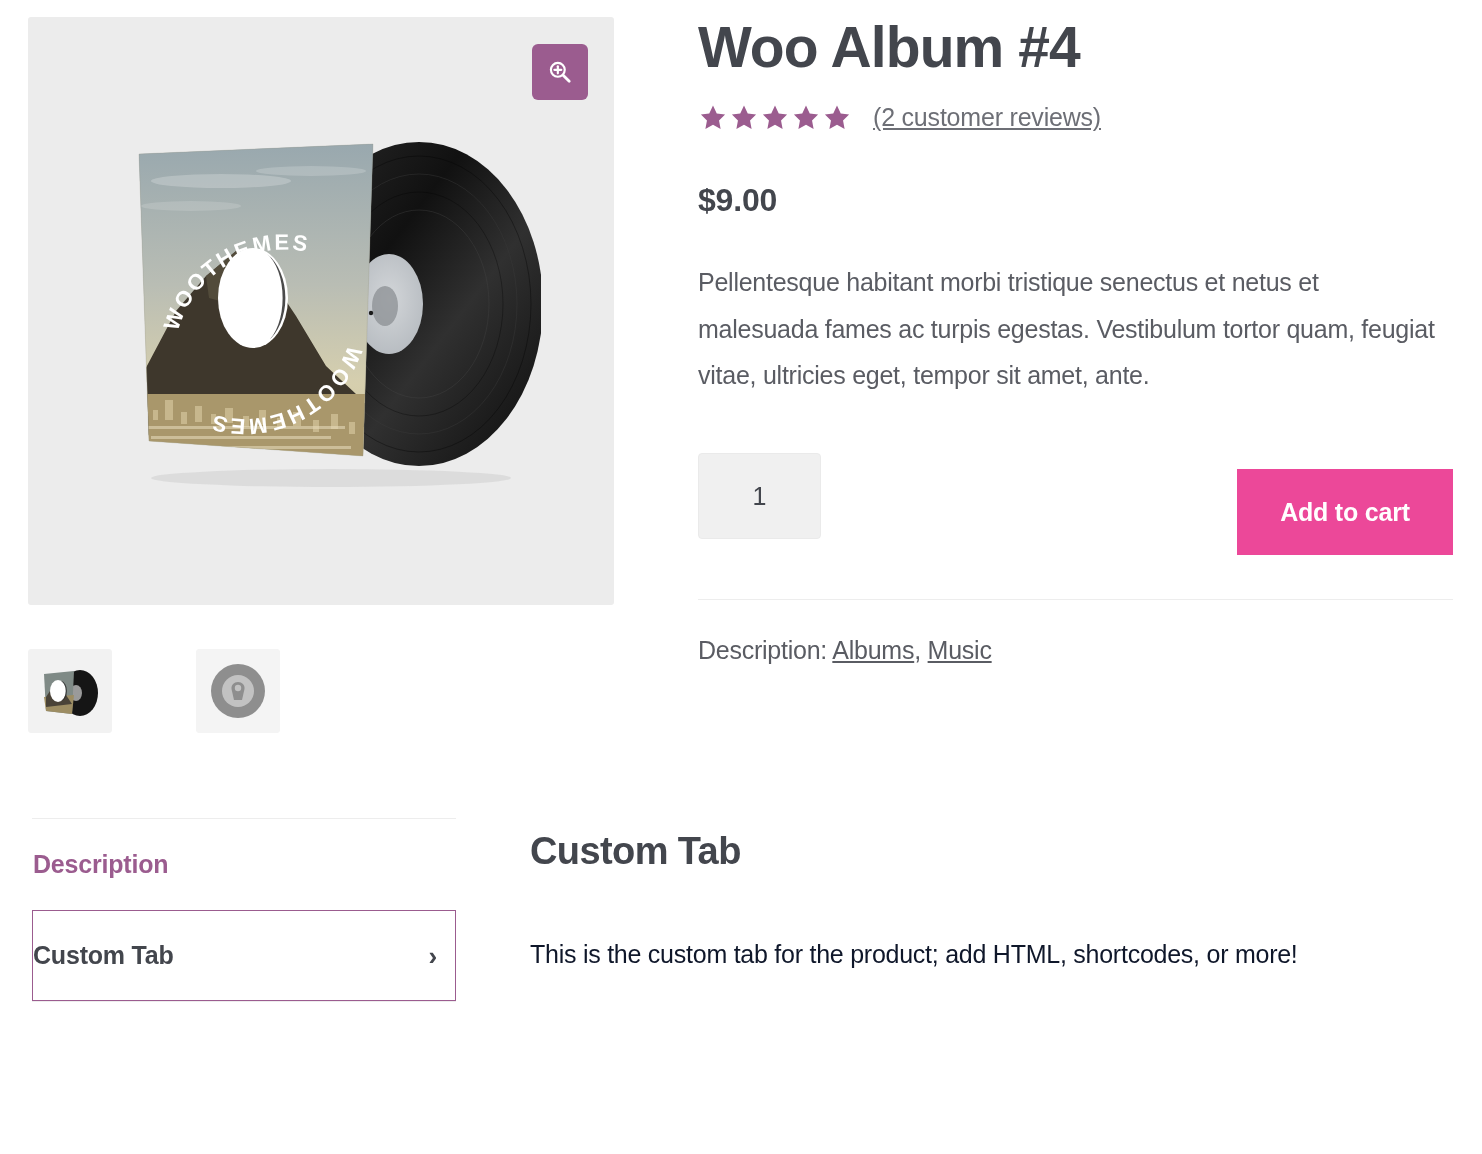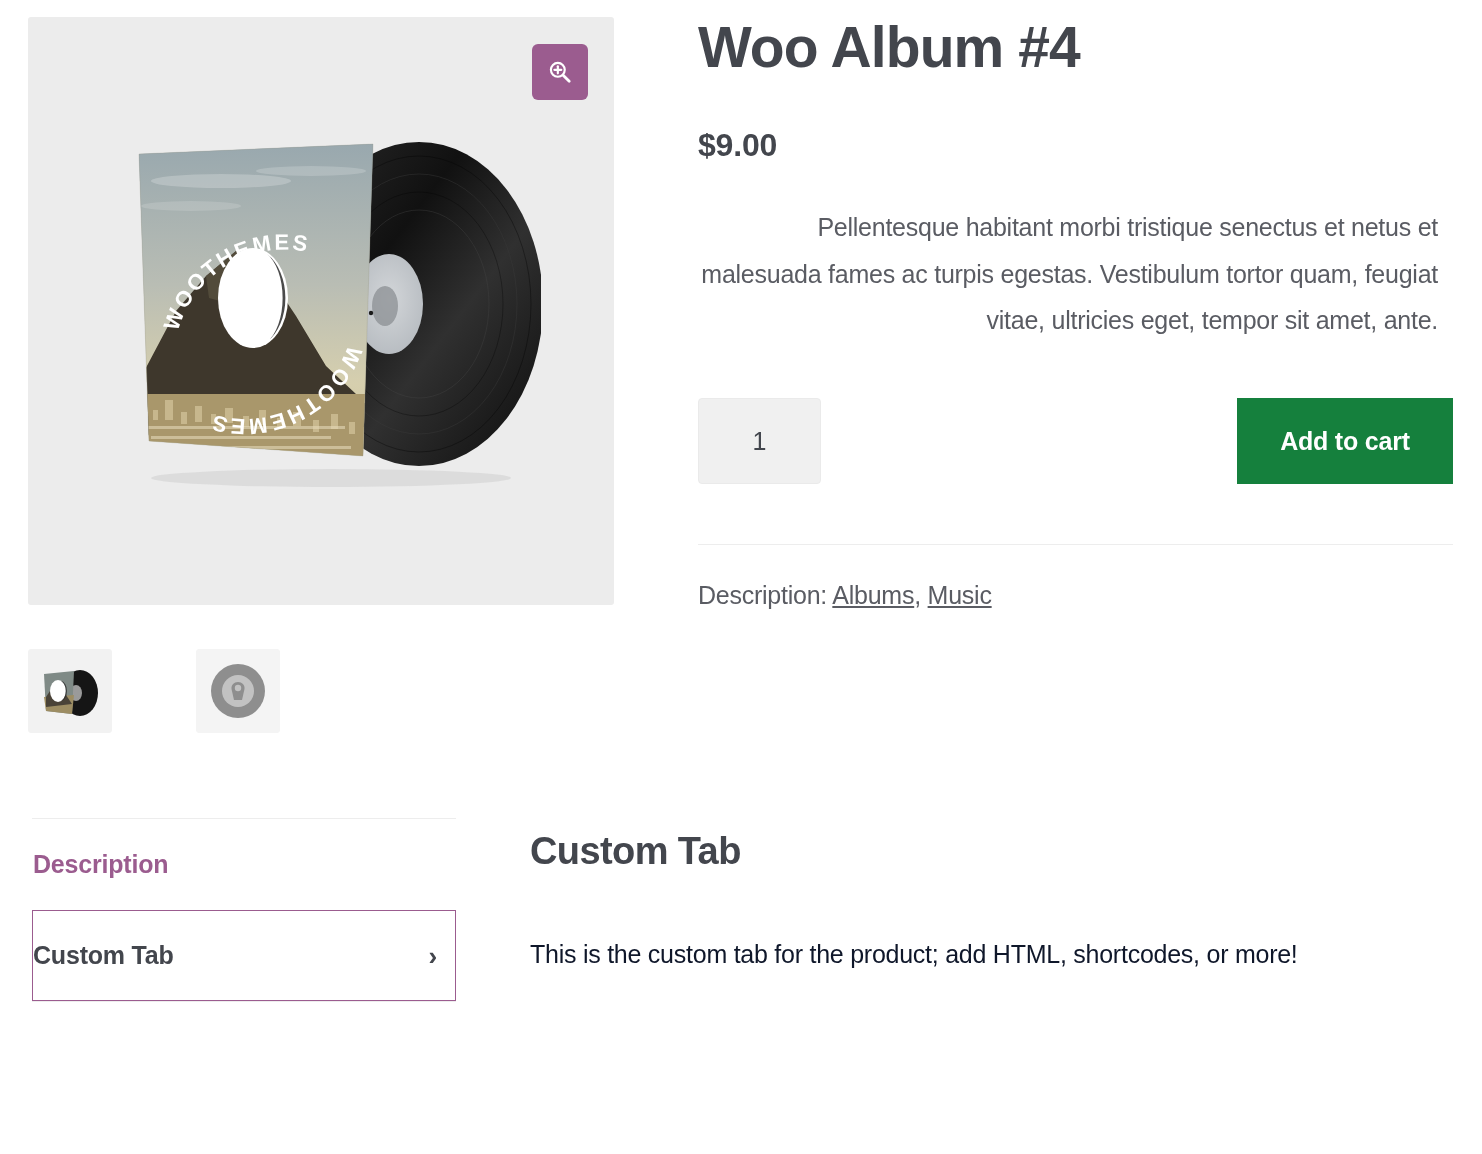--- a/index.html
+++ b/index.html
@@ -119,21 +119,20 @@
     letter-spacing: -0.2px;
   }
 
   .short-desc {
     margin-top: 40px;
     font-size: 25px;
     line-height: 1.85;
     color: #5a5c63;
     width: 740px;
     letter-spacing: -0.25px;
-    text-align: right;
   }
 
   .cart-row {
     position: relative;
     margin-top: 55px;
     height: 86px;
   }
   .qty-input {
     position: absolute;
     left: 0; top: 0;
@@ -141,23 +140,23 @@
     background: #f0f0f0;
     border: 1px solid #eaeaea;
     border-radius: 4px;
     text-align: center;
     font-family: "Liberation Sans", sans-serif;
     font-size: 25px;
     color: #43464d;
   }
   .add-cart-btn {
     position: absolute;
-    right: 0; top: 0;
+    right: 0; top: 16px;
     width: 216px; height: 86px;
-    background: #15803d;
+    background: #ec4899;
     color: #ffffff;
     border: none;
     font-family: "Liberation Sans", sans-serif;
     font-size: 25px;
     font-weight: bold;
     cursor: pointer;
     letter-spacing: -0.2px;
   }
 
   .meta-divider {
@@ -366,20 +365,40 @@
             <circle cx="42" cy="39" r="3.2" fill="#c2c2c2"></circle>
           </svg>
         </div>
       </div>
     </div>
 
     <div class="summary">
 
       <h1 class="product-title">Woo Album #4</h1>
 
+      <div class="rating-row">
+        <div class="stars">
+          <svg width="30" height="29" viewBox="0 0 24 24">
+              <polygon points="12,2 15.1,8.6 22,9.5 17,14.5 18.3,21.5 12,18.1 5.7,21.5 7,14.5 2,9.5 8.9,8.6" fill="#9b5c8f"></polygon>
+            </svg>
+          <svg width="30" height="29" viewBox="0 0 24 24">
+              <polygon points="12,2 15.1,8.6 22,9.5 17,14.5 18.3,21.5 12,18.1 5.7,21.5 7,14.5 2,9.5 8.9,8.6" fill="#9b5c8f"></polygon>
+            </svg>
+          <svg width="30" height="29" viewBox="0 0 24 24">
+              <polygon points="12,2 15.1,8.6 22,9.5 17,14.5 18.3,21.5 12,18.1 5.7,21.5 7,14.5 2,9.5 8.9,8.6" fill="#9b5c8f"></polygon>
+            </svg>
+          <svg width="30" height="29" viewBox="0 0 24 24">
+              <polygon points="12,2 15.1,8.6 22,9.5 17,14.5 18.3,21.5 12,18.1 5.7,21.5 7,14.5 2,9.5 8.9,8.6" fill="#9b5c8f"></polygon>
+            </svg>
+          <svg width="30" height="29" viewBox="0 0 24 24">
+              <polygon points="12,2 15.1,8.6 22,9.5 17,14.5 18.3,21.5 12,18.1 5.7,21.5 7,14.5 2,9.5 8.9,8.6" fill="#9b5c8f"></polygon>
+            </svg>
+        </div>
+        <a class="reviews-link">(2 customer reviews)</a>
+      </div>
 
       <div class="price">$9.00</div>
 
       <p class="short-desc">Pellentesque habitant morbi tristique senectus et netus et malesuada fames ac turpis egestas. Vestibulum tortor quam, feugiat vitae, ultricies eget, tempor sit amet, ante.</p>
 
       <div class="cart-row">
         <input class="qty-input" type="text" value="1" style="">
         <button class="add-cart-btn">Add to cart</button>
       </div>
 

